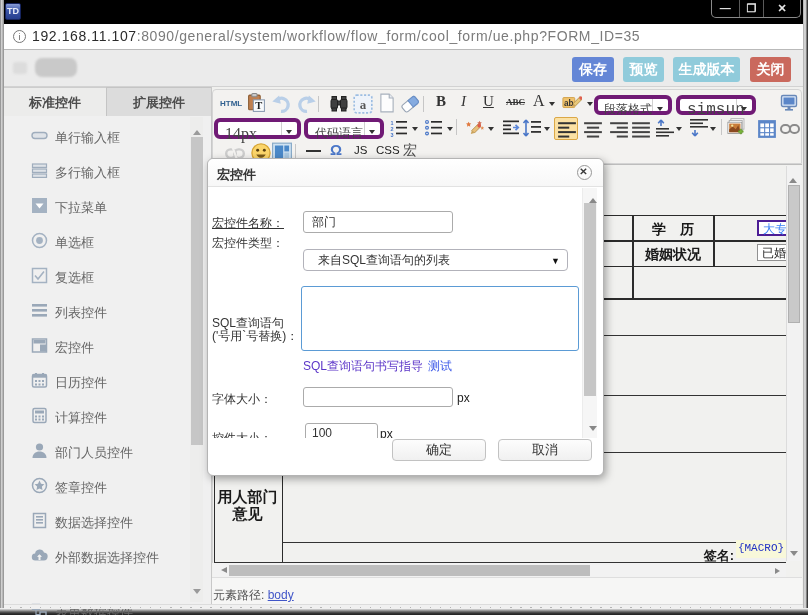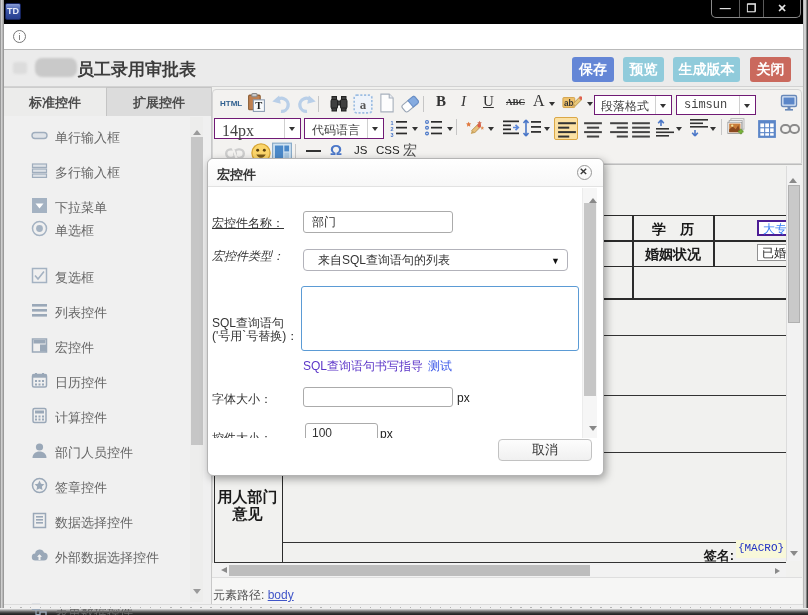--- a/index.html
+++ b/index.html
@@ -36,21 +36,21 @@
 .sitem svg{position:absolute;left:27px;top:0px;}
 #sscroll{left:190px;top:117px;width:13px;height:485px;background:#ededec;}
 #sthumb{left:190.5px;top:137px;width:12px;height:308px;background:#c6c6c6;}
 .arr{width:0;height:0;position:absolute;}
 
 #editor{left:212px;top:89px;width:590px;height:519px;background:#f1f1ef;}
 #toolbar{left:212px;top:89px;width:590px;height:75px;background:#f3f2f0;border:1px solid #d4d4d4;border-radius:4px 4px 0 0;box-sizing:border-box;}
 #toolbar .sep{position:absolute;width:1px;height:16px;background:#c6c6c6;top:4px;}
 .trow{position:absolute;left:0;width:588px;height:25px;}
 .ticon{position:absolute;top:2px;width:20px;height:20px;}
-.tdrop{position:absolute;background:#fff;border:1px solid #701a75;border-radius:0;box-sizing:border-box;font-size:12px;color:#444;}
+.tdrop{position:absolute;background:#fff;border:4px solid #701a75;border-radius:6px;box-sizing:border-box;font-size:12px;color:#444;}
 .tdrop .dar{position:absolute;right:0;top:0;bottom:0;width:15px;border-left:1px solid #d0d0d0;}
 .tdrop .dar:after{content:"";position:absolute;left:4px;top:8px;border:3.5px solid transparent;border-top:4px solid #333;}
 .dd{position:absolute;width:0;height:0;border:3.5px solid transparent;border-top:4px solid #333;top:11px;}
 
 #content{left:213px;top:165px;width:573px;height:398px;background:#f1f1ef;overflow:hidden;}
 .tline{position:absolute;background:#2b2b2b;}
 #vscroll{left:786px;top:166px;width:15px;height:395px;background:#f2f2f2;border-left:1px solid #dcdcdc;box-sizing:border-box;}
 #vthumb{left:788px;top:185px;width:12px;height:138px;background:#c9c9c9;border:1px solid #b0b0b0;box-sizing:border-box;}
 #hscroll{left:213px;top:563px;width:573px;height:14px;background:#f2f2f2;}
 #hthumb{left:229px;top:565px;width:361px;height:11px;background:#bdbdbd;}
@@ -78,25 +78,25 @@
   <div class="abs" id="frameB"></div>
   <div class="abs" id="tdicon">TD</div>
   <div class="abs" id="winctl">
       <div style="width:27px;">—</div>
       <div style="width:24px;">❒</div>
       <div style="width:36px;border-right:none;">✕</div>
     </div>
 
   <div class="abs" id="urlbar"></div>
   <div class="abs" id="urlinfo">i</div>
+  <div class="abs" id="urltext"><b>192.168.11.107</b>:8090/general/system/workflow/flow_form/cool_form/ue.php?FORM_ID=35</div>
 
   <div class="abs" id="header"></div>
   <div class="abs" id="redact"></div>
     <div class="abs" style="left:13px;top:62px;width:14px;height:12px;background:#dcdcdc;border-radius:3px;filter:blur(1px);"></div>
-  <div class="abs" id="htitle">员工录用审批表</div>
   <div class="abs hbtn" style="left:572px;width:42px;background:#6486d6;">保存</div>
   <div class="abs hbtn" style="left:623px;width:41px;background:#90cbdb;">预览</div>
   <div class="abs hbtn" style="left:673px;width:67px;background:#90cbdb;">生成版本</div>
   <div class="abs hbtn" style="left:750px;width:41px;background:#ca695d;">关闭</div>
 
   <div class="abs" id="sidebar"></div>
   <div class="abs" id="tabs">
       <div class="tab" id="tab1">标准控件</div>
       <div class="tab" id="tab2">扩展控件</div>
     </div>
@@ -121,21 +121,21 @@
         </svg>
         <span class="txt">多行输入框</span>
       </div>
     <div class="sitem" style="top:197px;">
         <svg width="17" height="17" viewBox="0 0 17 17">
           <rect x="1" y="1" width="15" height="15" fill="#a4b2c2"></rect>
           <path d="M4.5 6.5h8l-4 5z" fill="#fff"></path>
         </svg>
         <span class="txt">下拉菜单</span>
       </div>
-    <div class="sitem" style="top:220px;">
+    <div class="sitem" style="top:232px;">
         <svg width="17" height="17" viewBox="0 0 17 17">
           <circle cx="8.5" cy="8.5" r="7" fill="none" stroke="#a4b2c2" stroke-width="1.5"></circle>
           <circle cx="8.5" cy="8.5" r="3.4" fill="#a4b2c2"></circle>
         </svg>
         <span class="txt">单选框</span>
       </div>
     <div class="sitem" style="top:267px;">
         <svg width="17" height="17" viewBox="0 0 17 17">
           <rect x="1.5" y="1.5" width="14" height="14" fill="none" stroke="#a4b2c2" stroke-width="1.5"></rect>
           <path d="M4 8.5l3 3.5 6-7.5" fill="none" stroke="#a4b2c2" stroke-width="1.6"></path>
@@ -295,21 +295,21 @@
             <path d="M14.5 13 l1.8 3 l1.8 -3 z" fill="#caa25a"></path>
             <circle cx="16.3" cy="2.5" r="1.8" fill="#e06050"></circle>
           </g>
         </svg>
       <div class="dd" style="left:374px;"></div>
       <div class="tdrop" style="left:381px;top:4px;width:78px;height:20px;">
           <span style="position:absolute;left:6px;top:2px;">段落格式</span>
           <div class="dar"></div>
         </div>
       <div class="tdrop" style="left:463px;top:4px;width:80px;height:20px;">
-          <span style="position:absolute;left:7px;top:2px;font-family:'Liberation Mono';font-size:12px;">simsun</span>
+          <span style="position:absolute;left:7px;top:2px;font-family:'Liberation Mono';font-size:16px;">simsun</span>
           <div class="dar"></div>
         </div>
       <svg class="ticon" style="left:566px;" width="18" height="20" viewBox="0 0 18 20">
           <rect x="1.5" y="2.5" width="15" height="11" rx="1.5" fill="#dce8f8" stroke="#6888b8" stroke-width="1.4"></rect>
           <rect x="3.5" y="4.5" width="11" height="7" fill="#5b86c8"></rect>
           <rect x="7.5" y="13.5" width="3" height="2.5" fill="#6888b8"></rect>
           <rect x="5" y="16" width="8" height="1.6" fill="#6888b8"></rect>
         </svg>
     </div>
 
@@ -530,33 +530,34 @@
     </div>
 
   <div class="abs" id="modal">
     <div class="abs" id="mtitle">
         <span>宏控件</span>
         <div id="mclose"></div>
       </div>
     <div id="mbody" style="position:absolute;left:0;top:28px;width:395px;height:251px;overflow:hidden;">
       <div class="mlabel" style="top:28px;text-decoration:underline;">宏控件名称：</div>
       <div class="minput" style="left:95px;top:24px;width:150px;height:22px;line-height:20px;padding-left:8px;">部门</div>
-      <div class="mlabel" style="top:61px;font-style:italic;">宏控件类型：</div>
+      <div class="mlabel" style="top:48px;">宏控件类型：</div>
       <div class="minput" style="left:95px;top:61.5px;width:265px;height:22.5px;line-height:20px;padding-left:14px;border-color:#b2b2ba;border-radius:4px;">来自SQL查询语句的列表<span style="position:absolute;right:7px;top:1px;color:#111;font-size:9px;">▼</span></div>
       <div class="mlabel" style="top:128px;">SQL查询语句</div>
       <div class="mlabel" style="top:141px;">('号用`号替换)：</div>
       <div class="minput" style="left:93px;top:99px;width:278px;height:65px;border-color:#5b9bd5;"></div>
       <div class="mlabel" style="left:95px;top:171px;color:#5b35c8;">SQL查询语句书写指导</div>
       <div class="mlabel" style="left:220px;top:171px;color:#3a57e8;">测试</div>
       <div class="mlabel" style="top:204px;">字体大小：</div>
       <div class="minput" style="left:95px;top:200px;width:150px;height:20px;"></div>
       <div class="mlabel" style="left:249px;top:204px;color:#222;">px</div>
       <div class="mlabel" style="top:243px;">控件大小：</div>
       <div class="minput" style="left:97px;top:236px;width:73px;height:20px;line-height:18px;padding-left:6px;">100</div>
       <div class="mlabel" style="left:172px;top:240px;color:#222;">px</div>
     </div>
     <div id="mscroll"></div>
     <div id="mthumb"></div>
     <div class="arr" style="left:381px;top:35px;border:4px solid transparent;border-bottom:5px solid #888;"></div>
     <div class="arr" style="left:381px;top:267px;border:4px solid transparent;border-top:5px solid #888;"></div>
+    <div class="mbtn" style="left:184px;">确定</div>
     <div class="mbtn" style="left:290px;">取消</div>
   </div>
 </div>
 
 </body></html>

